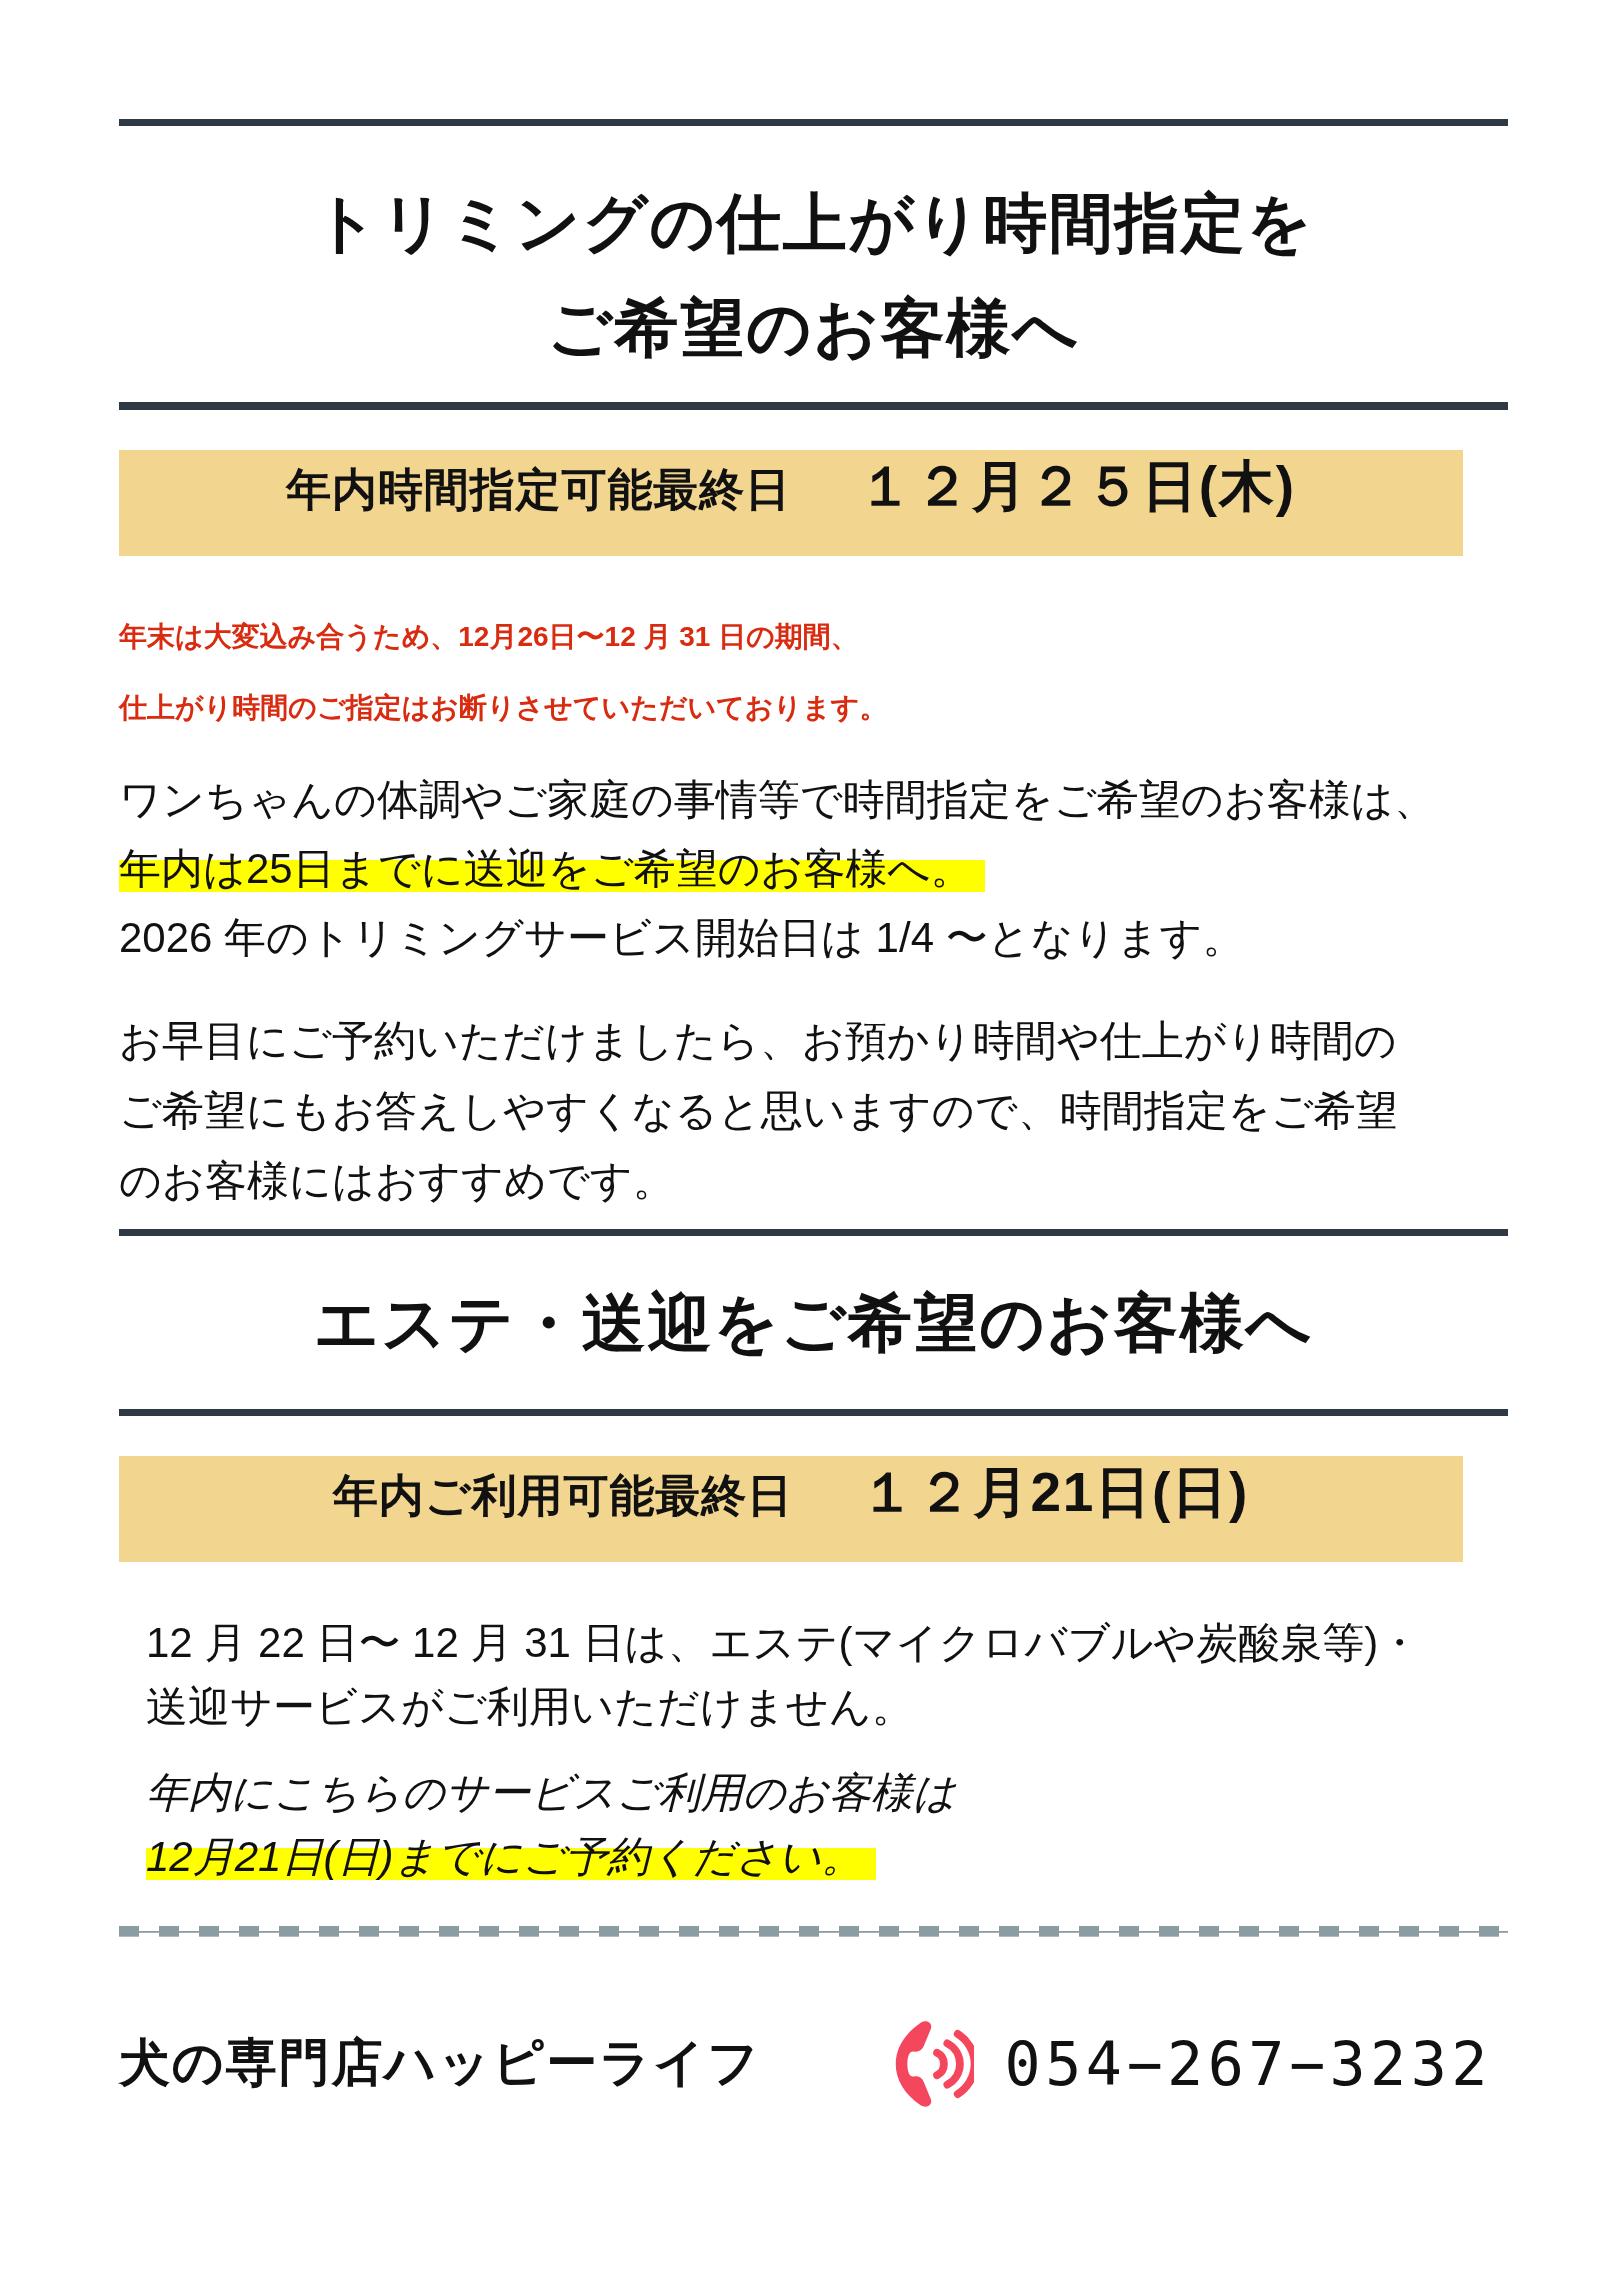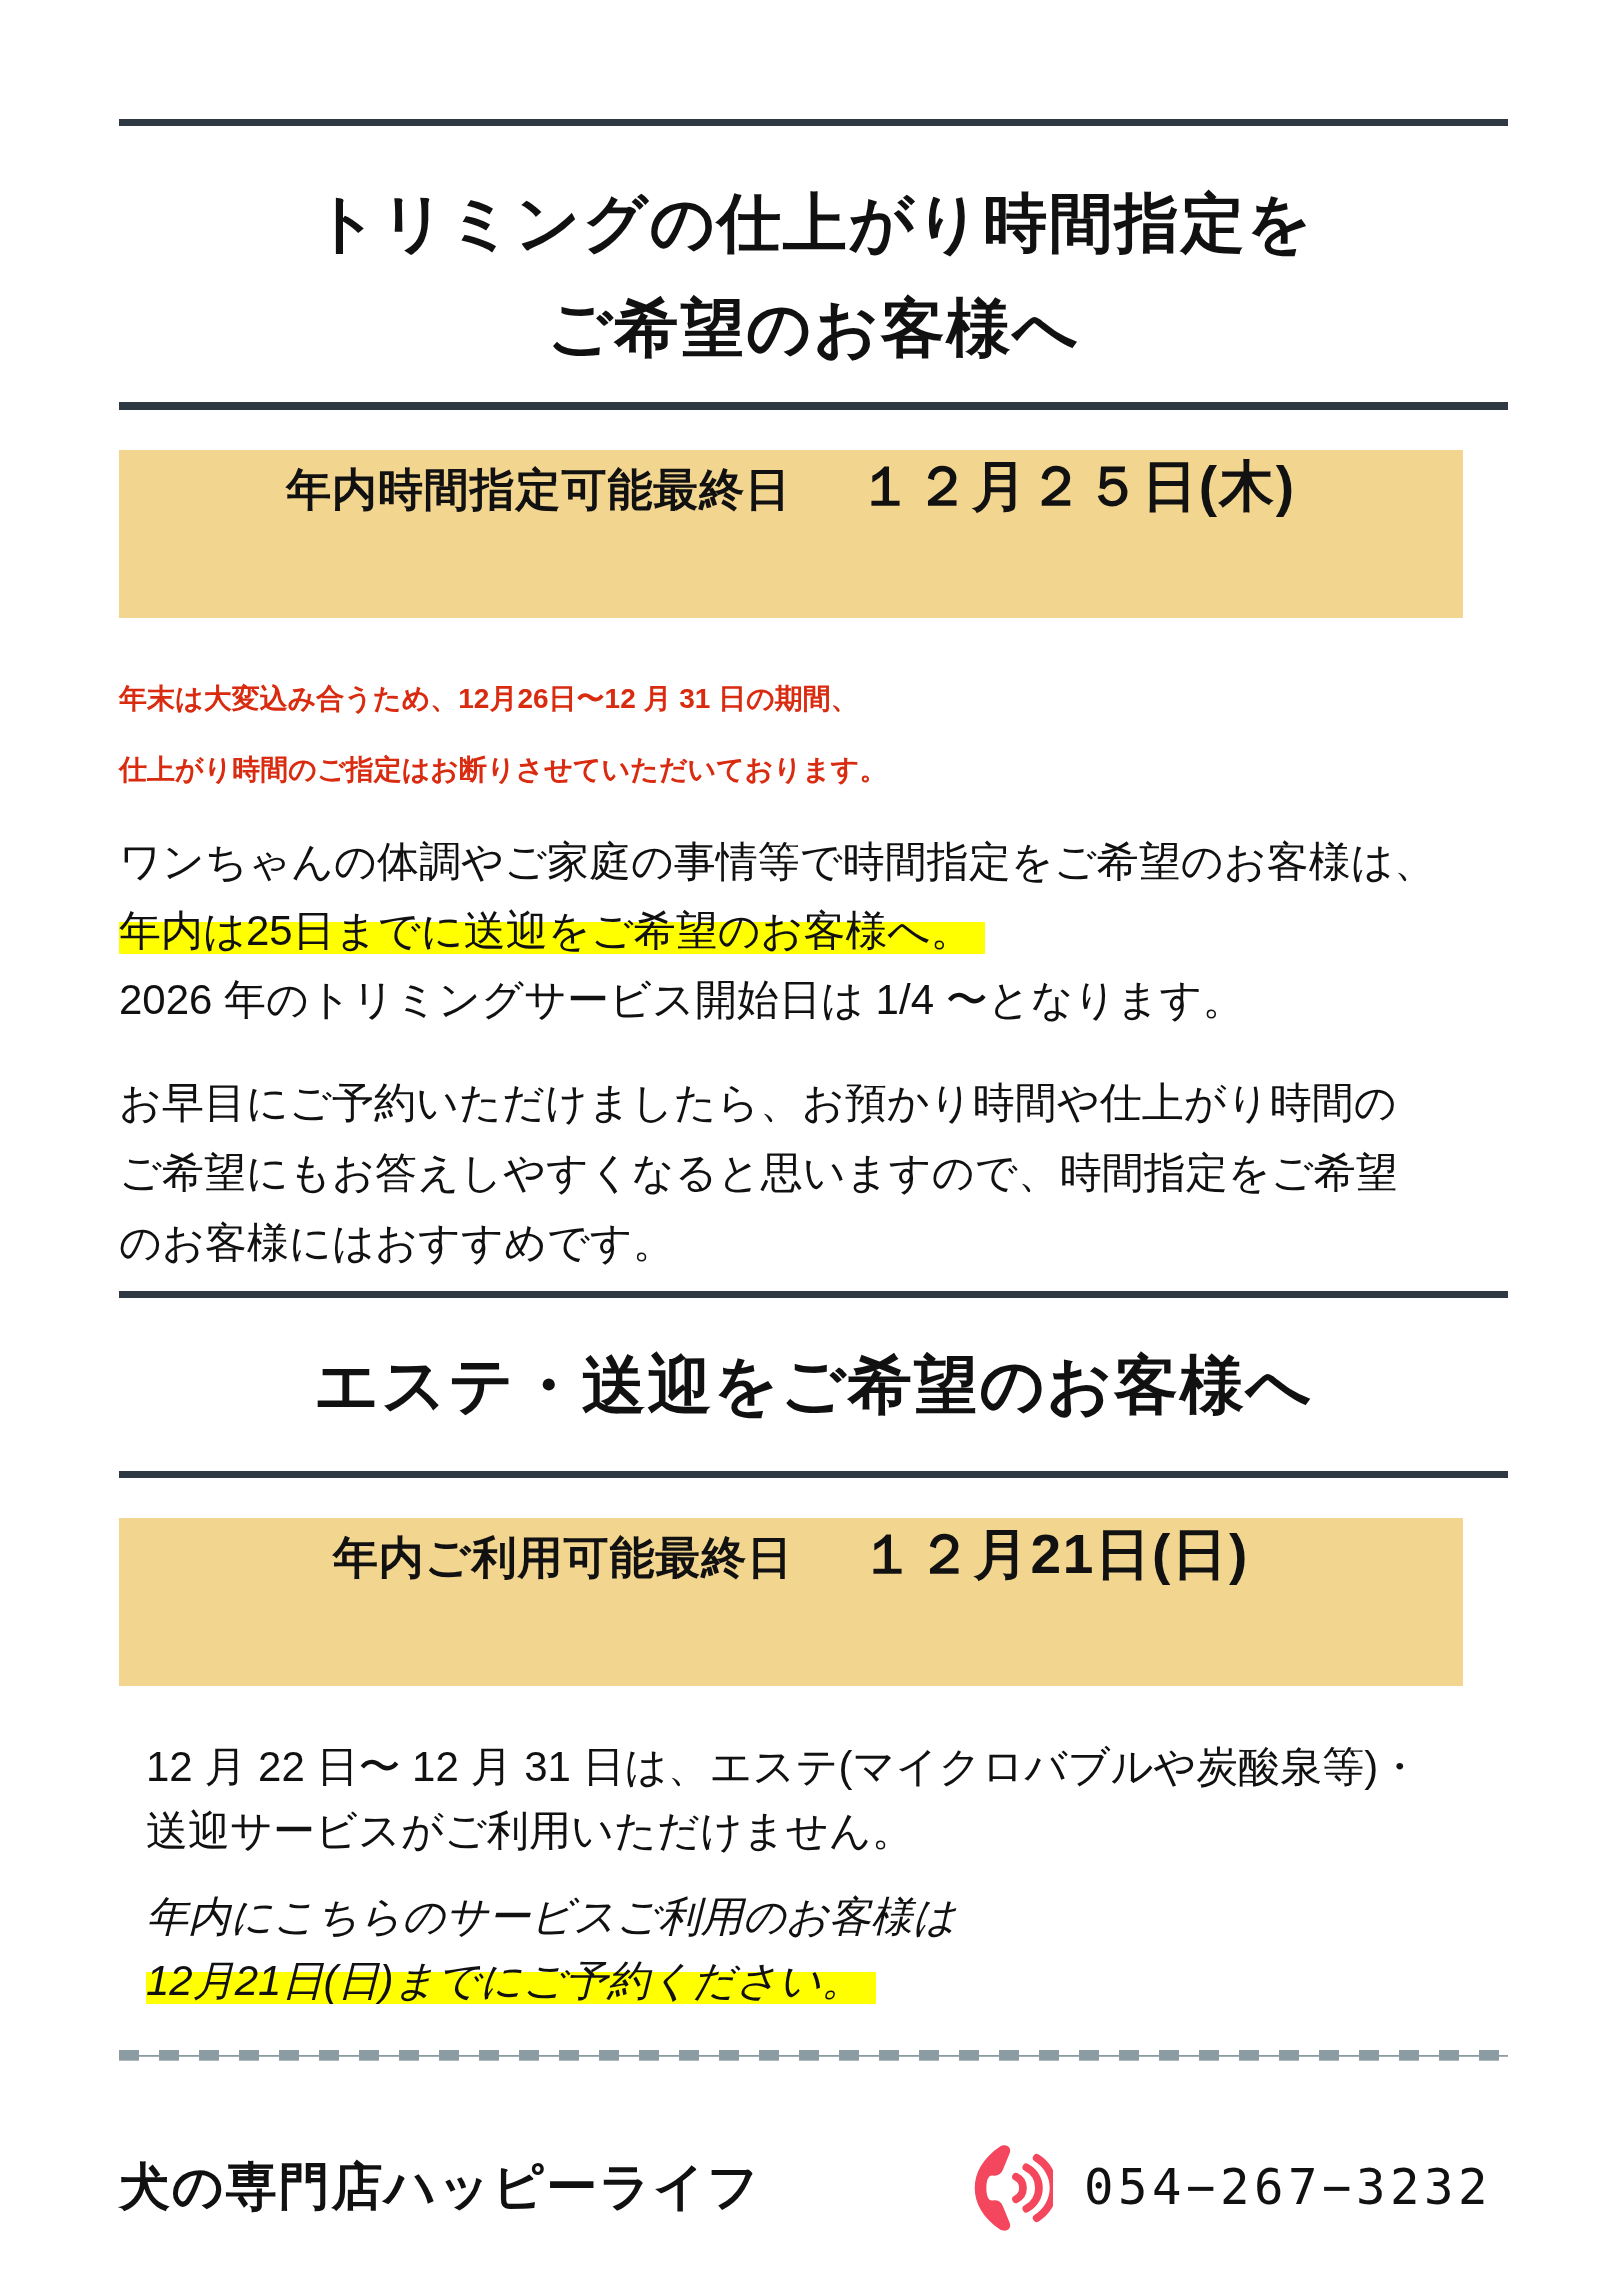--- a/index.html
+++ b/index.html
@@ -34,21 +34,21 @@
     text-align: center;
     font-size: 64px;
     font-weight: 700;
     letter-spacing: 1.8px;
     line-height: 68px;
     margin: 53px 0 52px;
   }
   .banner {
     margin-top: 40px;
     margin-right: 45px;
-    height: 168px;
+    height: 106px;
     background: var(--banner-bg, #f2d58f);
     display: flex;
     align-items: baseline;
     justify-content: center;
     gap: 67px;
   }
   .banner-label {
     font-size: 45px;
     font-weight: 600;
     letter-spacing: 0.9px;
@@ -107,21 +107,21 @@
     gap: 31px;
     padding-right: 16px;
   }
   .phone-icon {
     width: 86px; height: 100px;
     color: var(--phone-red, #f4465c);
     flex: 0 0 auto;
   }
   .phone-number {
     font-family: "DejaVu Sans Mono", "Liberation Mono", monospace;
-    font-size: 49px;
+    font-size: 60px;
     font-weight: 500;
     letter-spacing: 4.5px;
     white-space: nowrap;
   }
 </style>
 </head>
 <body>
 
 <div class="page">
 

